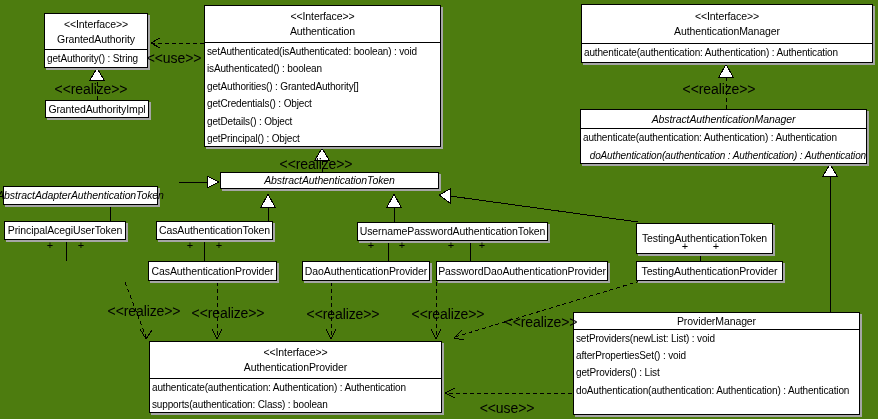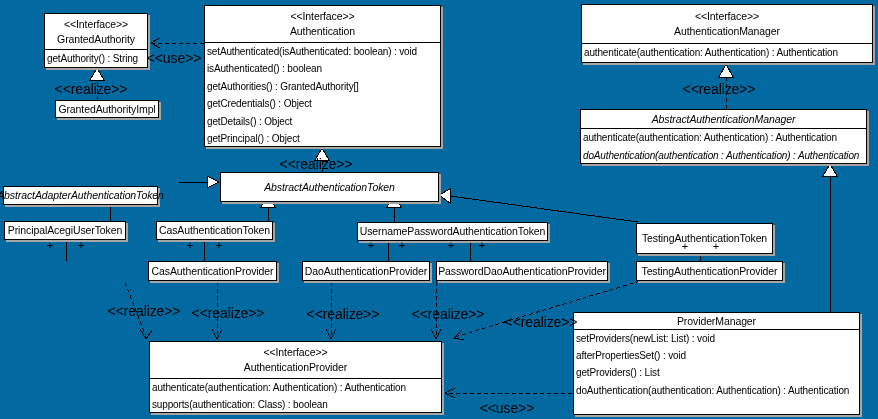--- a/index.html
+++ b/index.html
@@ -1,39 +1,39 @@
 <!DOCTYPE html>
 <html><head>
 <meta charset="utf-8">
 <style>
   html,body{margin:0;padding:0;}
   #canvas{
     position:relative;
     width:878px;height:419px;
-    background:#0369a1;
+    background:#4d7c0f;
     overflow:hidden;
     font-family:"Liberation Sans",sans-serif;
     color:#000;
   }
   #edges{position:absolute;left:0;top:0;width:878px;height:419px;}
   .cls{
     position:absolute;
     background:#fff;
     border:1px solid #000;
     box-shadow:2px 2px 0 #a6a6a6;
     box-sizing:border-box;
   }
   .hdr{
     display:flex;flex-direction:column;
     justify-content:center;align-items:center;
   }
   .stereo,.cname{
     font-size:10.5px;line-height:15px;white-space:nowrap;letter-spacing:-0.1px;
   }
-  .it{font-style:italic;}
+  .it{font-style:italic;text-align:right;}
   .mbox{border-top:1px solid #000;}
   .m{
     font-size:10px;letter-spacing:-0.15px;white-space:nowrap;
     padding-left:2px;
     height:var(--rh,17.5px);line-height:var(--rh,17.5px);
     overflow:hidden;
   }
   .ovf .m{overflow:visible;}
   .single{display:flex;align-items:center;justify-content:center;}
   .lbl{
@@ -109,21 +109,21 @@
   <div class="cls" style="left:44px;top:13px;width:104px;height:55px">
     <div class="hdr" style="height:35px">
       <div class="stereo">&lt;&lt;Interface&gt;&gt;</div>
       <div class="cname">GrantedAuthority</div>
     </div>
     <div class="mbox" style="--rh:17px">
       <div class="m">getAuthority() : String</div>
     </div>
   </div>
 
-  <div class="cls single" style="left:55px;top:100px;width:104px;height:18px">
+  <div class="cls single" style="left:45px;top:100px;width:104px;height:18px">
     <div class="cname">GrantedAuthorityImpl</div>
   </div>
 
   <div class="cls" style="left:204px;top:5px;width:237px;height:142px">
     <div class="hdr" style="height:36px">
       <div class="stereo">&lt;&lt;Interface&gt;&gt;</div>
       <div class="cname">Authentication</div>
     </div>
     <div class="mbox" style="--rh:17.4px">
       <div class="m">setAuthenticated(isAuthenticated: boolean) : void</div>
@@ -152,21 +152,21 @@
     <div class="mbox" style="--rh:17.5px">
       <div class="m">authenticate(authentication: Authentication) : Authentication</div>
       <div class="m it">doAuthentication(authentication : Authentication) : Authentication</div>
     </div>
   </div>
 
   <div class="cls single" style="left:3px;top:186px;width:155px;height:19px">
     <div class="cname it">AbstractAdapterAuthenticationToken</div>
   </div>
 
-  <div class="cls single" style="left:220px;top:172px;width:219px;height:30px">
+  <div class="cls single" style="left:220px;top:172px;width:219px;height:17px">
     <div class="cname it">AbstractAuthenticationToken</div>
   </div>
 
   <div class="cls single" style="left:4px;top:221px;width:122px;height:19px">
     <div class="cname">PrincipalAcegiUserToken</div>
   </div>
 
   <div class="cls single" style="left:357px;top:222px;width:191px;height:19px">
     <div class="cname">UsernamePasswordAuthenticationToken</div>
   </div>

